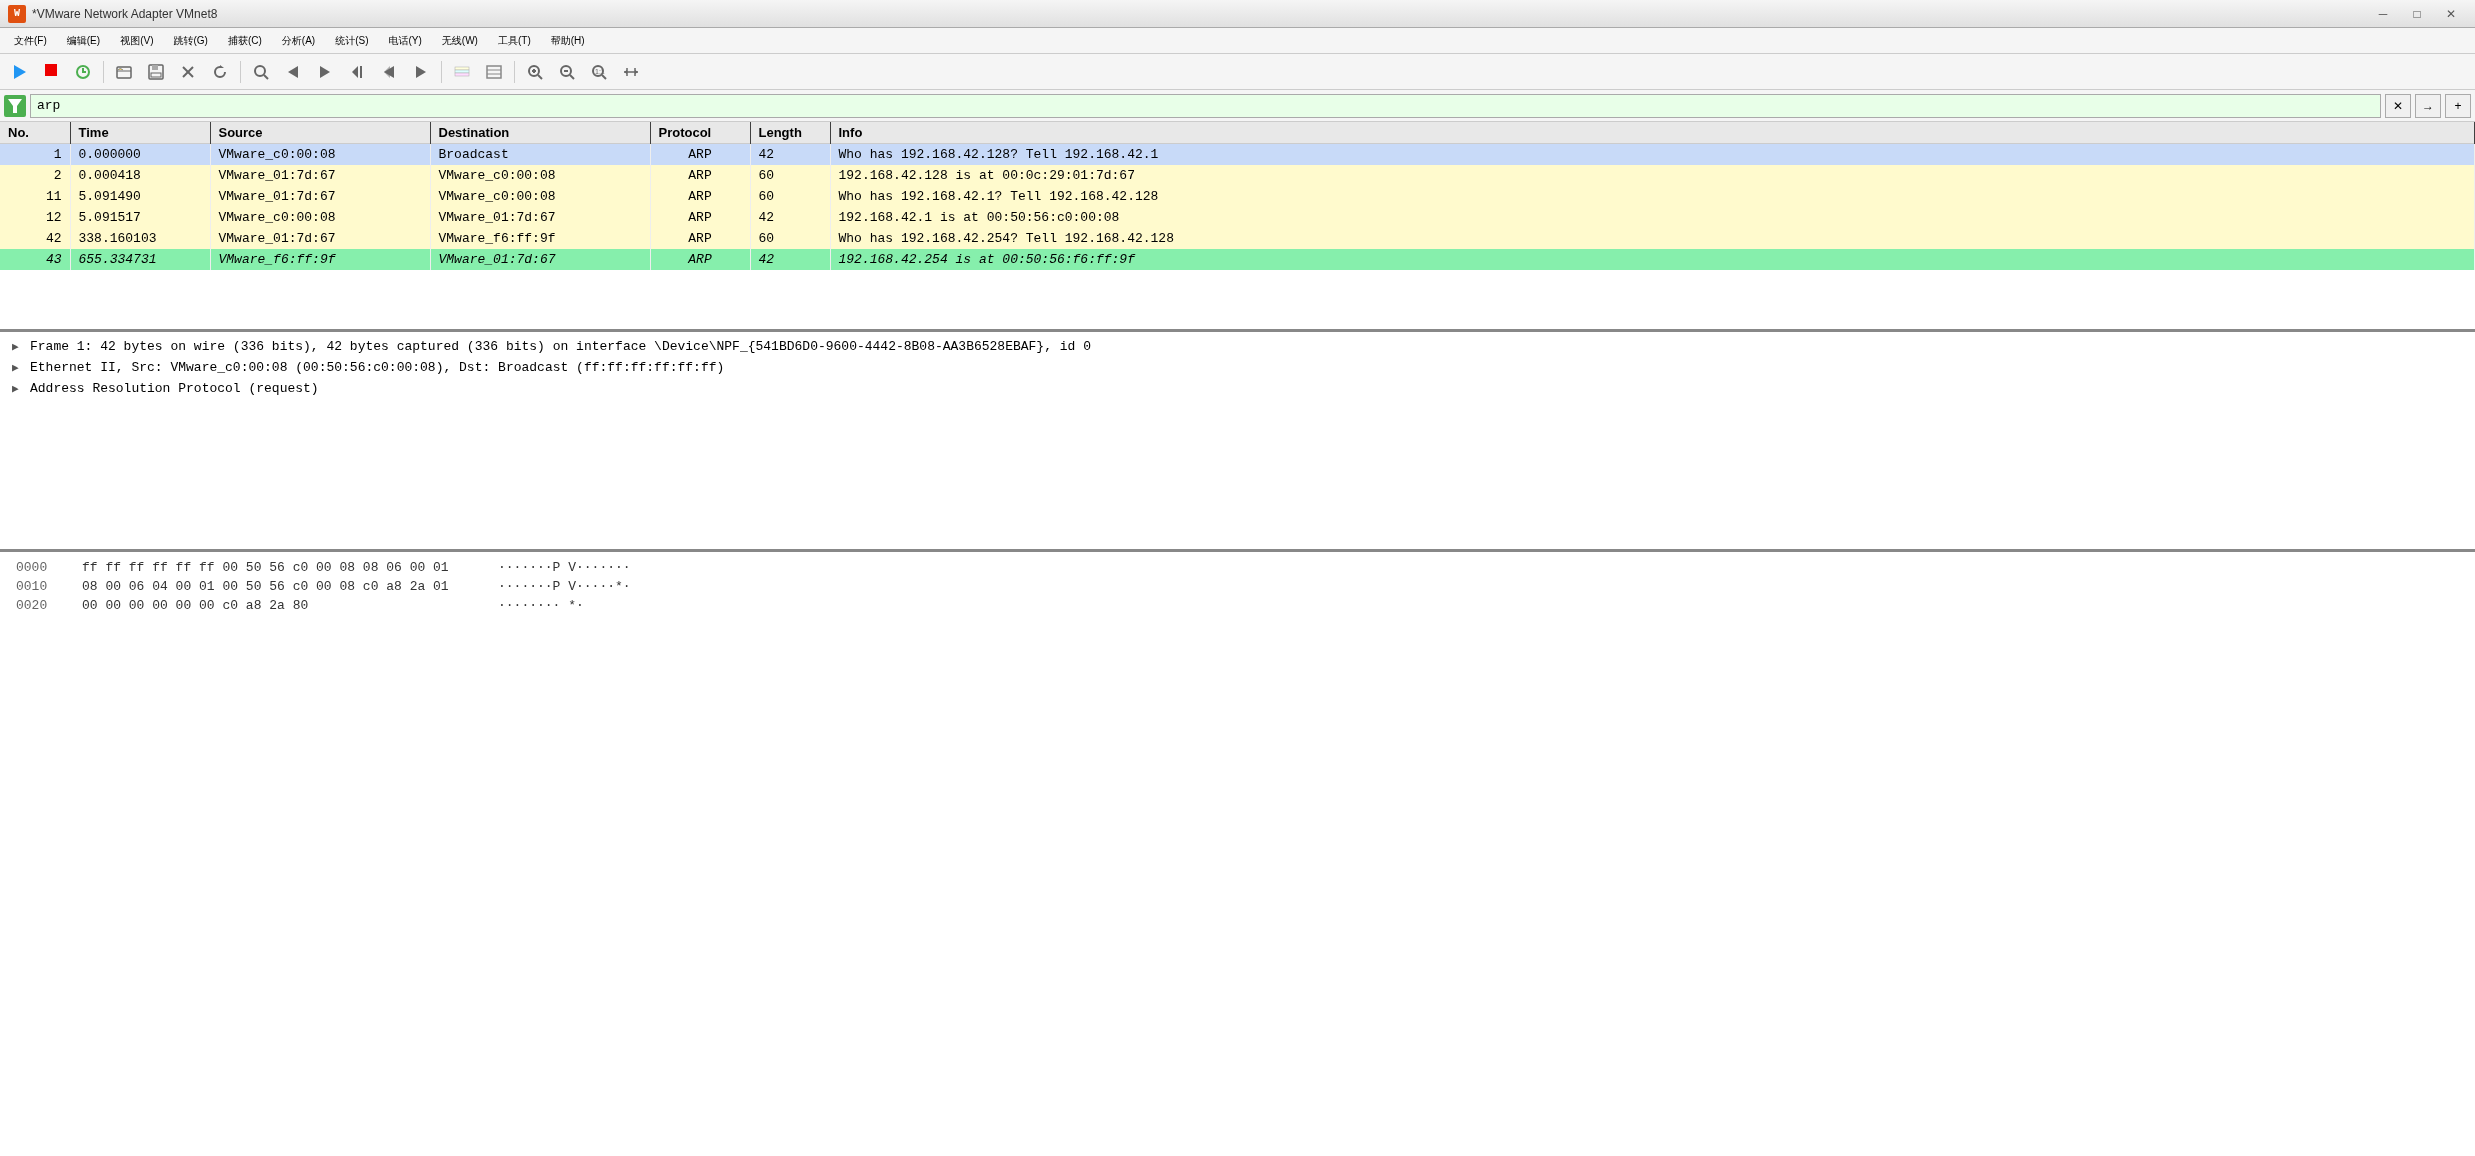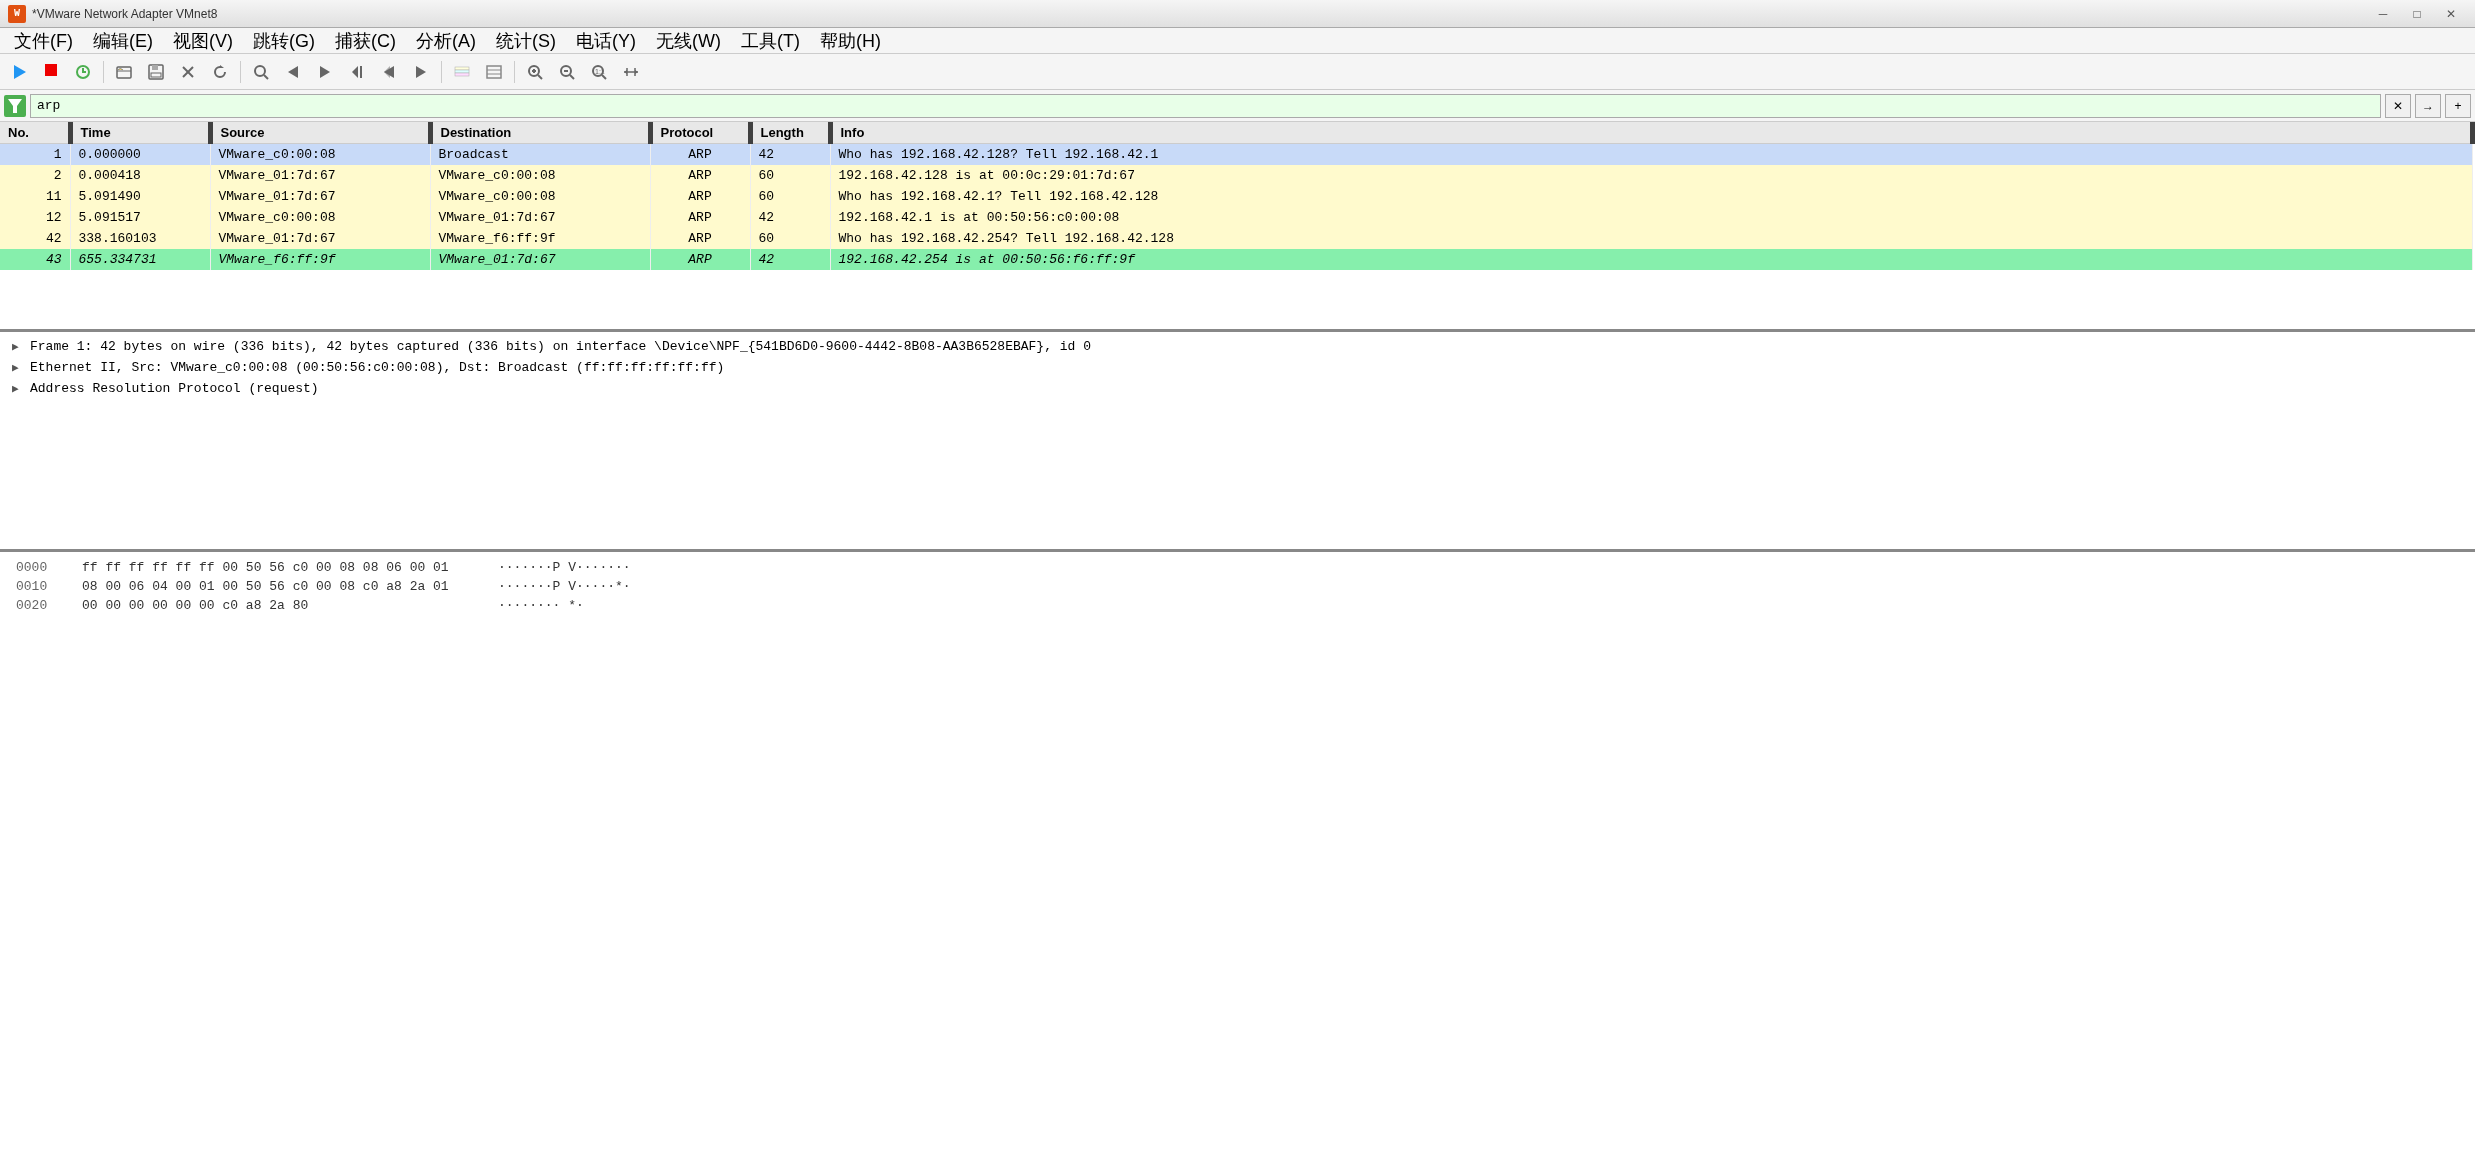--- a/index.html
+++ b/index.html
@@ -56,21 +56,21 @@
 
     
     #menu-bar {
       background: #f5f5f5;
       border-bottom: 1px solid #ccc;
       height: 26px;
       display: flex;
       align-items: center;
       padding: 0 4px;
       font-family: 'Microsoft YaHei', 'Segoe UI', sans-serif;
-      font-size: 18px;
+      font-size: 10px;
     }
     .menu-item {
       padding: 2px 10px;
       cursor: pointer;
       border-radius: 2px;
     }
 
     
     #toolbar {
       background: #f5f5f5;
@@ -147,21 +147,21 @@
     #packet-list thead tr {
       background: #e8e8e8;
       border-bottom: 1px solid #ccc;
     }
     #packet-list thead th {
       text-align: left;
       padding: 3px 8px;
       font-weight: bold;
       font-family: 'Segoe UI', sans-serif;
       font-size: 13px;
-      border-right: 5px solid #404040;
+      border-right: 1px solid #404040;
     }
     #packet-list tbody tr {
       cursor: pointer;
     }
     #packet-list tbody td {
       padding: 3px 8px;
       border-right: 1px solid #eee;
       white-space: nowrap;
       font-family: 'Courier New', monospace;
       font-size: 13px;

